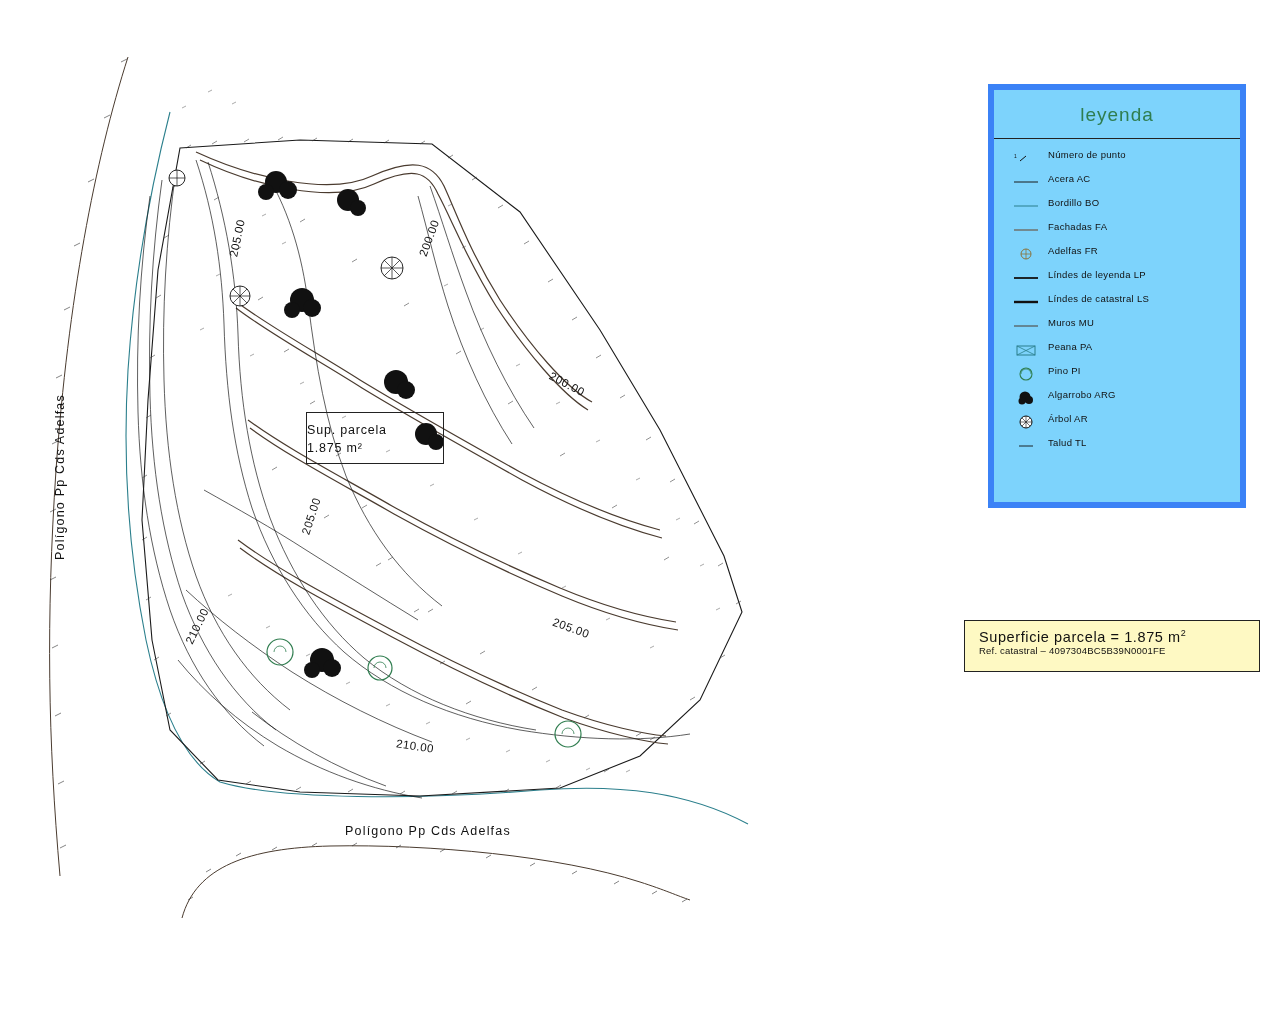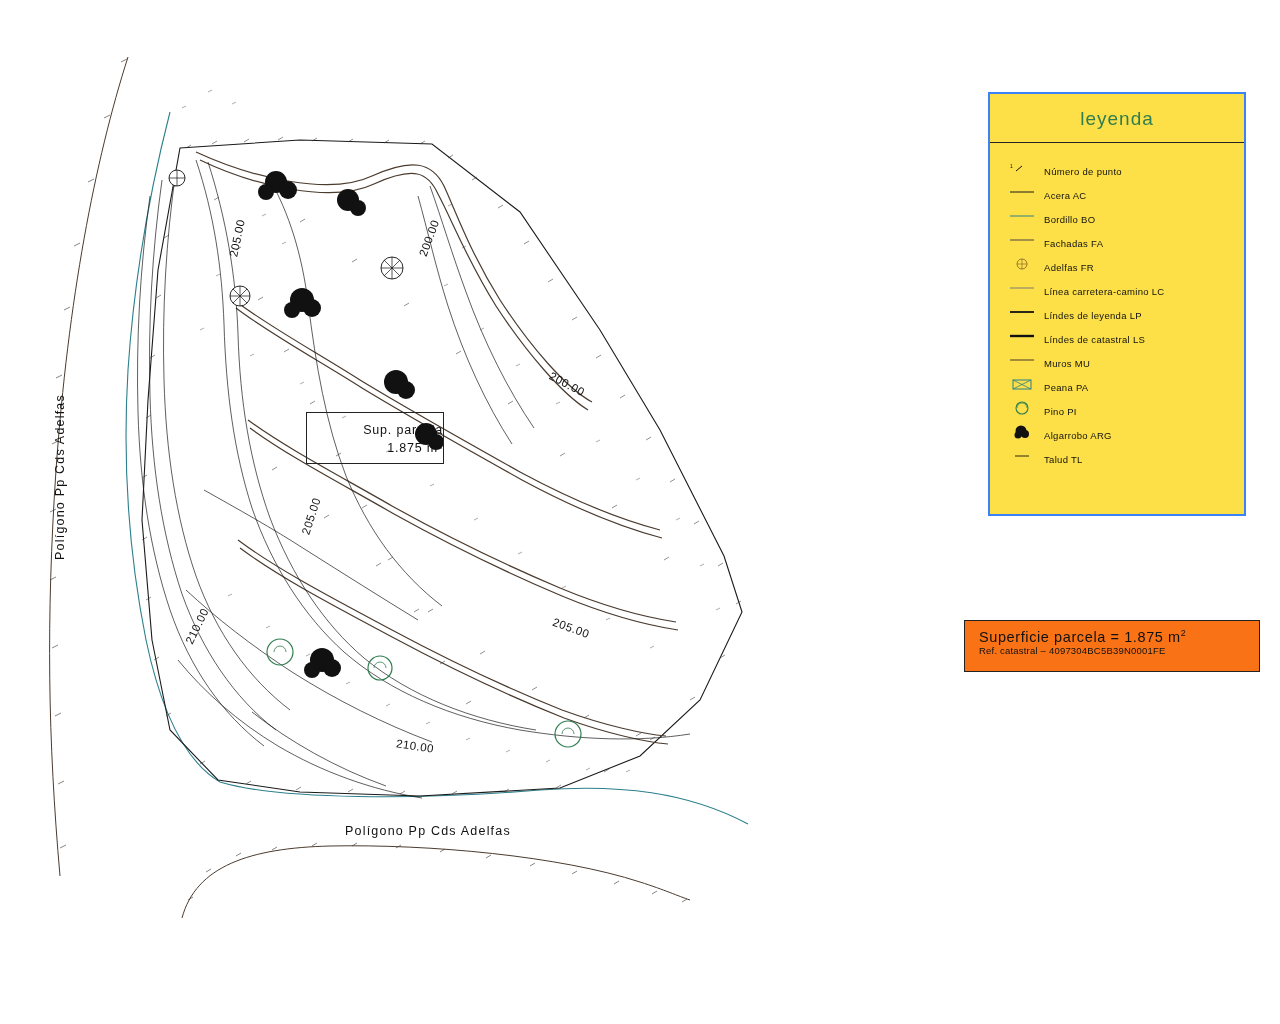--- a/index.html
+++ b/index.html
@@ -34,25 +34,25 @@
   #plan-svg {
     position: absolute;
     left: 0;
     top: 0;
   }
 
   
   #legend-box {
     position: absolute;
     left: 988px;
-    top: 92px;
+    top: 84px;
     width: 258px;
     height: 424px;
-    border: 2px solid #3b82f6;
-    background: #fde047;
+    border: 6px solid #3b82f6;
+    background: #7dd3fc;
     box-sizing: border-box;
   }
   #legend-title {
     text-align: center;
     color: #2f7d4f;
     font-size: 19px;
     letter-spacing: 1px;
     padding-top: 14px;
     padding-bottom: 8px;
     font-family: "Liberation Sans", sans-serif;
@@ -60,21 +60,21 @@
   #legend-rule {
     height: 1px;
     background: #222;
     margin: 4px 0 10px 0;
   }
   .legend-list {
     padding: 0 16px;
   }
   .legend-row {
     display: flex;
-    align-items: flex-end;
+    align-items: flex-start;
     height: 24px;
     font-size: 9.5px;
     color: #111;
     letter-spacing: 0.3px;
   }
   .legend-symbol {
     width: 32px;
     min-width: 32px;
     height: 18px;
     display: flex;
@@ -87,21 +87,21 @@
   }
 
   
   #surface-box {
     position: absolute;
     left: 964px;
     top: 620px;
     width: 296px;
     height: 52px;
     border: 1px solid #222;
-    background: #f97316;
+    background: #fef9c3;
     box-sizing: border-box;
     padding: 7px 18px 0 14px;
   }
   #surface-main {
     font-size: 14.5px;
     letter-spacing: 0.6px;
     color: #111;
   }
   #surface-main sup { font-size: 9px; }
   #surface-ref {
@@ -136,21 +136,21 @@
   #parcel-callout {
     position: absolute;
     left: 306px;
     top: 412px;
     width: 138px;
     height: 52px;
     border: 1px solid #222;
     background: rgba(255,255,255,0.0);
     box-sizing: border-box;
     padding-top: 8px;
-    text-align: right;
+    text-align: left;
     font-size: 12.5px;
     letter-spacing: 0.8px;
     line-height: 1.45;
     color: #111;
   }
   .contour-label {
     position: absolute;
     font-size: 11.5px;
     color: #111;
     letter-spacing: 0.5px;
@@ -469,28 +469,20 @@
       <div class="legend-row">
         <span class="legend-symbol">
           <svg width="20" height="16" viewBox="0 0 20 16">
               <circle cx="10" cy="8" r="5" stroke="#8a6a2a" stroke-width="0.9" fill="none"></circle>
               <path d="M10 3 L10 13 M5 8 L15 8" stroke="#8a6a2a" stroke-width="0.7"></path>
             </svg>
         </span>
         <span class="legend-label">Adelfas FR</span>
       </div>
 
-      <div class="legend-row">
-        <span class="legend-symbol">
-          <svg width="26" height="10" viewBox="0 0 26 10">
-              <line x1="1" y1="5" x2="25" y2="5" stroke="#7a7a7a" stroke-width="1"></line>
-            </svg>
-        </span>
-        <span class="legend-label">Línea carretera-camino LC</span>
-      </div>
 
       <div class="legend-row">
         <span class="legend-symbol">
           <svg width="26" height="10" viewBox="0 0 26 10">
               <line x1="1" y1="5" x2="25" y2="5" stroke="#111" stroke-width="1.8"></line>
             </svg>
         </span>
         <span class="legend-label">Líndes de leyenda LP</span>
       </div>
 
@@ -536,20 +528,29 @@
         <span class="legend-symbol">
           <svg width="20" height="16" viewBox="0 0 20 16">
               <circle cx="9" cy="7" r="5.5" fill="#111"></circle>
               <circle cx="13" cy="10" r="4" fill="#111"></circle>
               <circle cx="6" cy="11" r="3.5" fill="#111"></circle>
             </svg>
         </span>
         <span class="legend-label">Algarrobo ARG</span>
       </div>
 
+      <div class="legend-row">
+        <span class="legend-symbol">
+          <svg width="18" height="16" viewBox="0 0 18 16">
+              <circle cx="9" cy="8" r="6" stroke="#111" stroke-width="1" fill="#fff"></circle>
+              <path d="M9 2 L9 14 M3 8 L15 8 M4.8 3.8 L13.2 12.2 M13.2 3.8 L4.8 12.2" stroke="#111" stroke-width="0.6"></path>
+            </svg>
+        </span>
+        <span class="legend-label">Árbol AR</span>
+      </div>
 
       <div class="legend-row">
         <span class="legend-symbol">
           <svg width="26" height="10" viewBox="0 0 26 10">
               <line x1="6" y1="5" x2="20" y2="5" stroke="#111" stroke-width="0.9"></line>
             </svg>
         </span>
         <span class="legend-label">Talud TL</span>
       </div>
 

